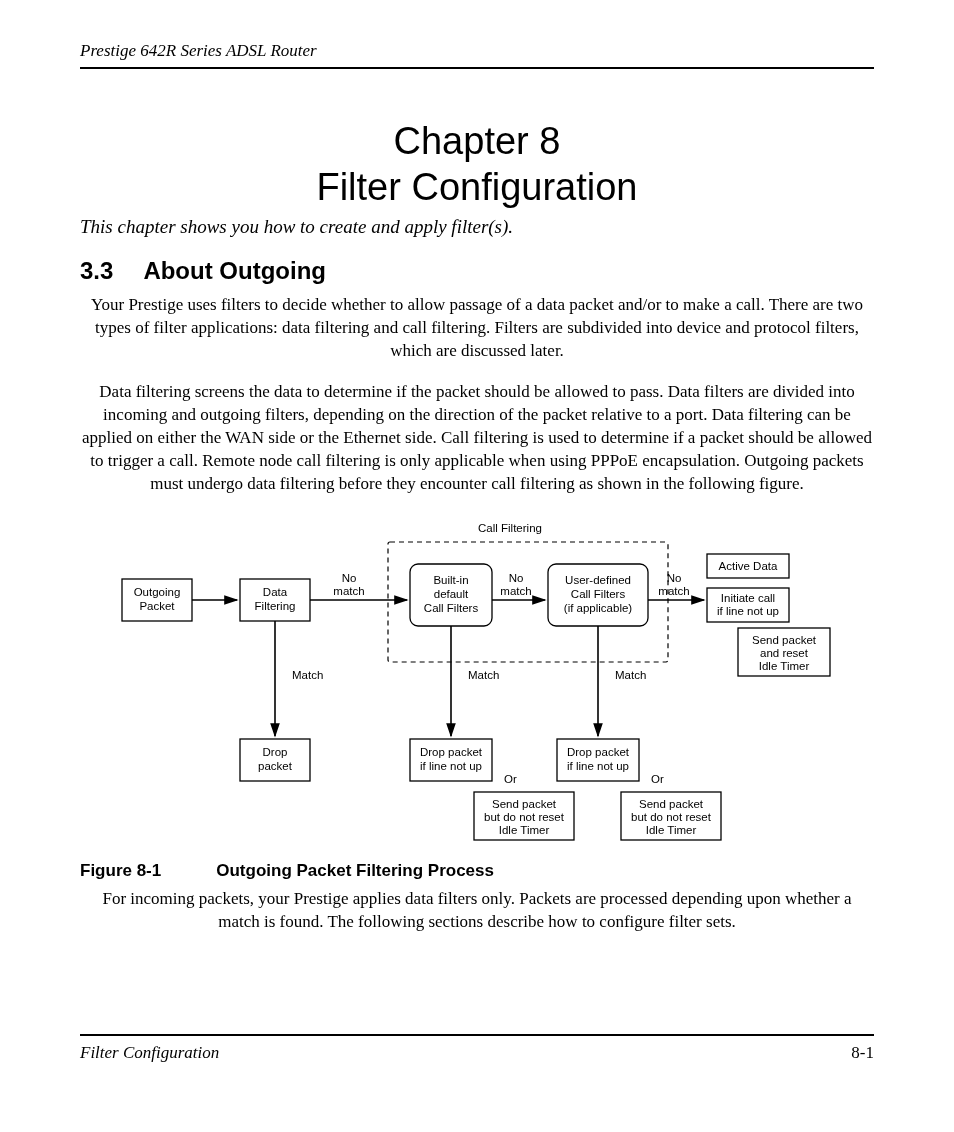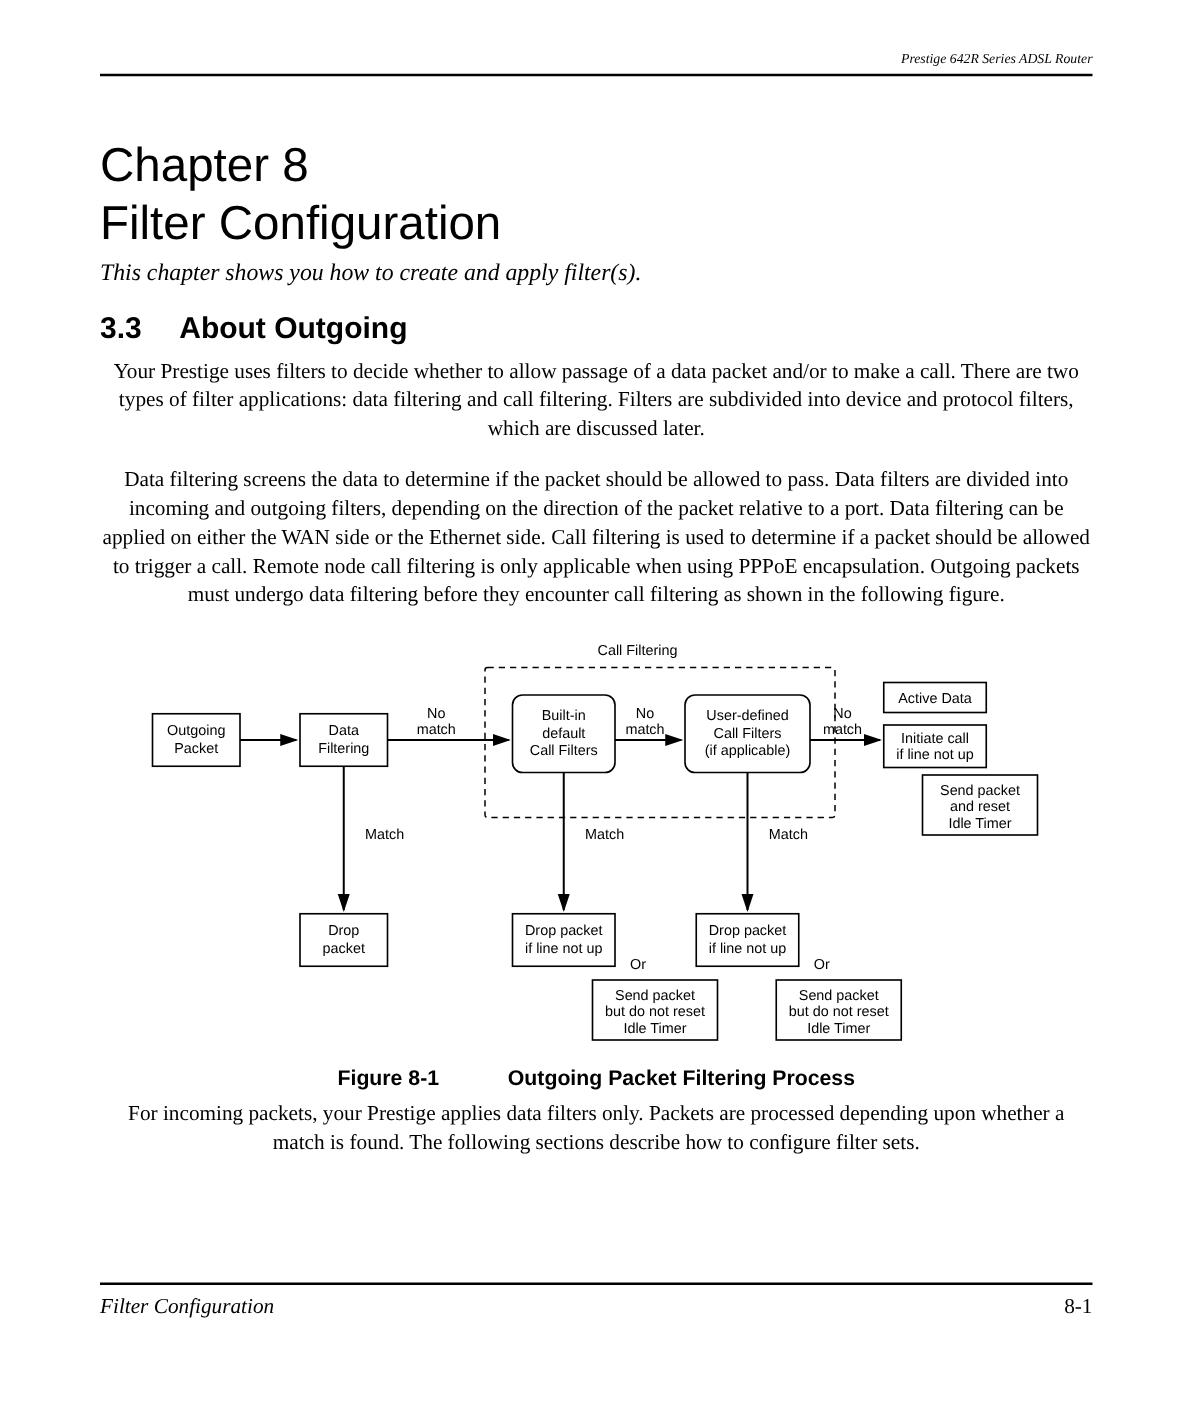--- a/index.html
+++ b/index.html
@@ -7,29 +7,28 @@
     font-size: 17px;
     color: #000;
     background: #fff;
     margin: 0;
     padding: 40px 80px 40px 80px;
     width: 954px;
     box-sizing: border-box;
     line-height: 1.3;
   }
   .header {
-    text-align: right;
     font-style: italic;
-    font-size: 11px;
+    font-size: 17px;
     border-bottom: 2px solid #000;
     padding-bottom: 5px;
     margin-bottom: 50px;
   }
   .chapter-title {
-    text-align: left;
+    text-align: center;
     font-family: Arial, Helvetica, sans-serif;
     font-weight: normal;
     font-size: 38px;
     line-height: 1.2;
     margin: 0 0 5px 0;
   }
   .subtitle {
     text-align: left;
     font-style: italic;
     font-size: 19px;
@@ -49,21 +48,20 @@
     font-size: 17px;
     line-height: 1.35;
     text-align: center;
     margin-bottom: 18px;
   }
   .bold { font-weight: normal; margin-top: 27px; }
   .figure-caption {
     font-family: Arial, Helvetica, sans-serif;
     font-weight: bold;
     font-size: 17px;
-    text-align: center;
     margin-top: 6px;
     margin-bottom: 6px;
   }
   .figure-caption .lbl { display: inline-block; margin-right: 55px; }
   .footer {
     border-top: 2px solid #000;
     margin-top: 100px;
     padding-top: 6px;
     font-style: italic;
     font-size: 17px;

